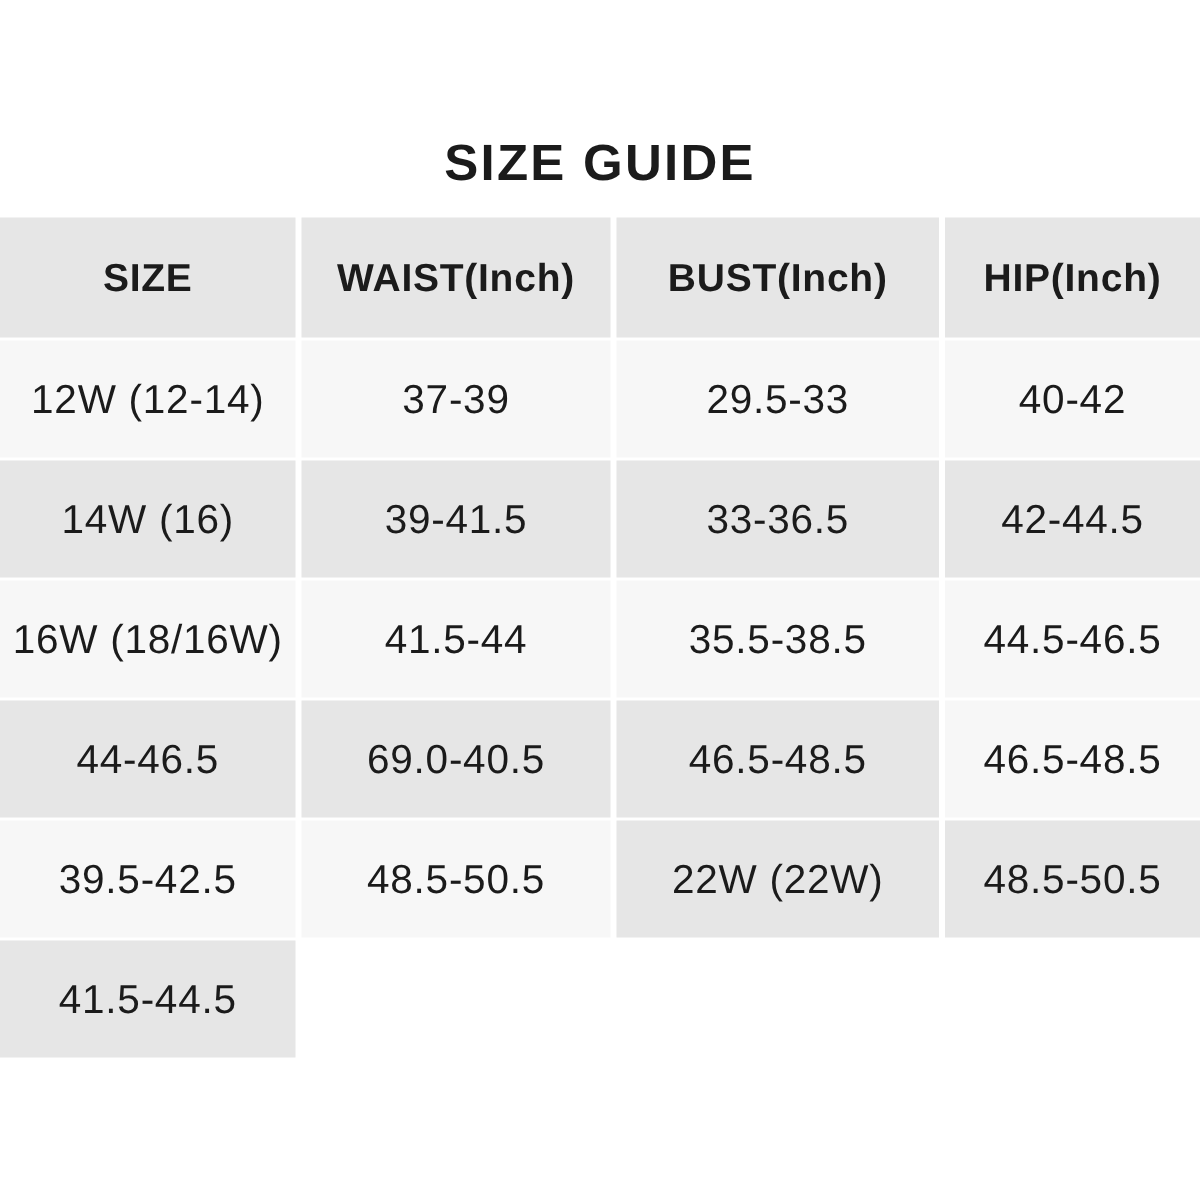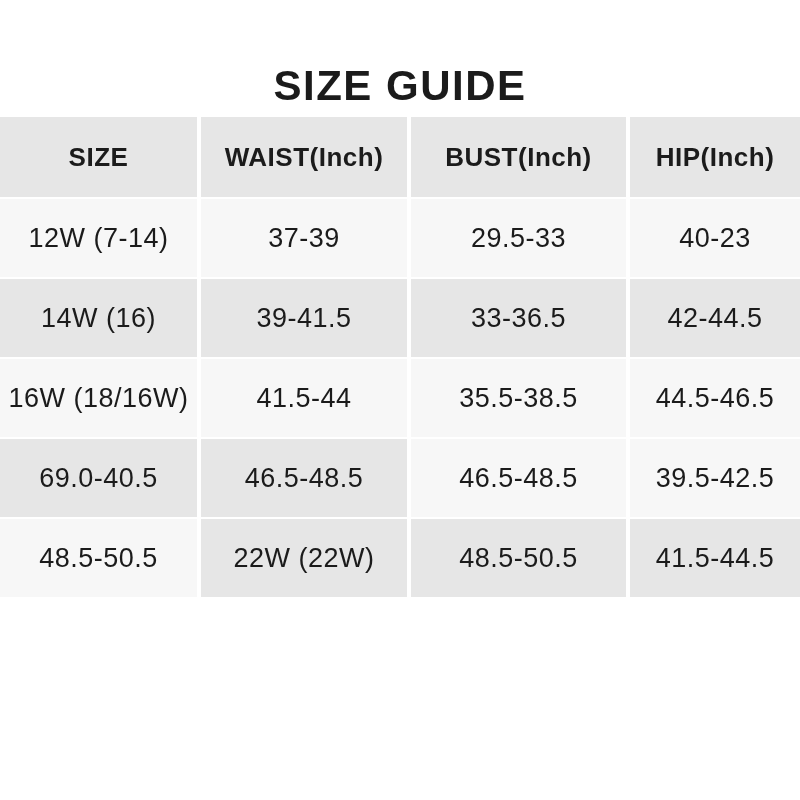--- a/index.html
+++ b/index.html
@@ -8,25 +8,25 @@
   }
   body {
     width: 800px;
     height: 800px;
     background: var(--background, #ffffff);
     font-family: "Liberation Sans", sans-serif;
     color: var(--text, #1b1b1b);
     overflow: hidden;
   }
   .page-title {
-    margin: 16px;
-    padding-top: 46px;
+    margin: 0;
+    padding-top: 90px;
     height: 38px;
     text-align: center;
-    font-size: 42px;
+    font-size: 34px;
     font-weight: 700;
     letter-spacing: 1.5px;
     color: var(--text, #1b1b1b);
   }
   .size-table {
     margin-top: 17px;
     display: grid;
     grid-template-columns: 197px 206px 215px 170px;
     grid-template-rows: 80px repeat(6, 78px);
     column-gap: 4px;
@@ -58,35 +58,36 @@
 
 <h1 class="page-title">SIZE GUIDE</h1>
 
 <div class="size-table">
 
   <div class="cell hdr">SIZE</div>
   <div class="cell hdr">WAIST(Inch)</div>
   <div class="cell hdr">BUST(Inch)</div>
   <div class="cell hdr">HIP(Inch)</div>
 
-  <div class="cell light">12W (7-14)</div>
+  <div class="cell light">12W (12-14)</div>
   <div class="cell light">37-39</div>
   <div class="cell light">29.5-33</div>
-  <div class="cell light">40-23</div>
+  <div class="cell light">40-42</div>
 
   <div class="cell dark">14W (16)</div>
   <div class="cell dark">39-41.5</div>
   <div class="cell dark">33-36.5</div>
   <div class="cell dark">42-44.5</div>
 
   <div class="cell light">16W (18/16W)</div>
   <div class="cell light">41.5-44</div>
   <div class="cell light">35.5-38.5</div>
   <div class="cell light">44.5-46.5</div>
 
+  <div class="cell dark">44-46.5</div>
   <div class="cell dark">69.0-40.5</div>
   <div class="cell dark">46.5-48.5</div>
 
   <div class="cell light">46.5-48.5</div>
   <div class="cell light">39.5-42.5</div>
   <div class="cell light">48.5-50.5</div>
 
   <div class="cell dark">22W (22W)</div>
   <div class="cell dark">48.5-50.5</div>
   <div class="cell dark">41.5-44.5</div>

